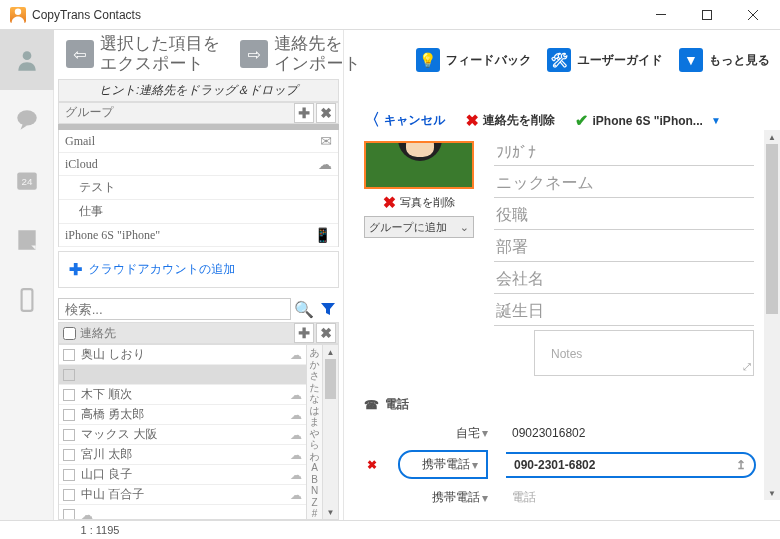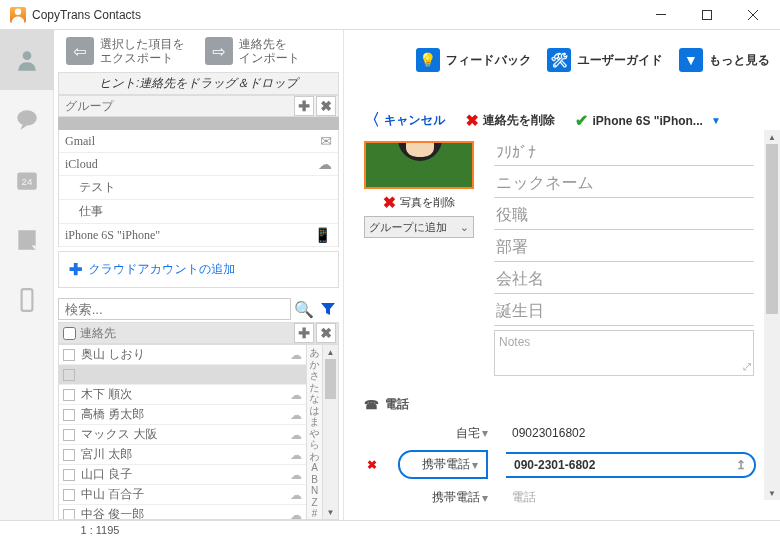--- a/index.html
+++ b/index.html
@@ -15,21 +15,21 @@
 
 .iconbar { width: 54px; background: #f4f4f4; border-right: 1px solid #e5e5e5; display: flex; flex-direction: column; align-items: center; padding-top: 0; }
 .iconbar .ib { width: 54px; height: 60px; display:flex; align-items:center; justify-content:center; color:#bbb; }
 .iconbar .ib.active { background: #dcdcdc; color:#9aa; }
 .iconbar svg { width:26px; height:26px; fill: currentColor; }
 
 .leftpanel { width: 290px; display:flex; flex-direction:column; background:#fff; border-right:1px solid #e5e5e5; }
 .toolbar-top { height:60px; display:flex; align-items:center; gap:4px; padding-left:4px; }
 .tbtn { display:flex; align-items:center; gap:6px; padding:4px 8px; color:#666; cursor:pointer; }
 .tbtn .ticon { width:28px; height:28px; background:#9aa0a6; border-radius:3px; display:flex; align-items:center; justify-content:center; color:#fff; font-size:16px; }
-.tbtn .tlabel { font-size:12px; line-height:1.2; white-space:pre; }
+.tbtn .tlabel { font-size:17px; line-height:1.2; white-space:pre; }
 
 .hintbar { background:#f2f2f2; border:1px solid #ddd; text-align:center; font-style:italic; padding:2px 0; margin:0 4px; }
 .grouphdr { background:#f2f2f2; border:1px solid #ddd; display:flex; align-items:center; margin:0 4px; height:24px; }
 .grouphdr .lbl { flex:1; padding-left:6px; color:#737373; }
 .smbtn { width:20px; height:20px; background:#fff; border:1px solid #ccc; display:flex; align-items:center; justify-content:center; margin-right:2px; font-size:14px; font-weight:bold; color:#777; }
 .graybar { height:18px; background:#c0c0c0; margin:0 4px; }
 
 .grouplist { margin:0 4px; border-left:1px solid #ddd; border-right:1px solid #ddd; }
 .grow { display:flex; align-items:center; padding:3px 6px; border-bottom:1px solid #eee; color:#666; }
 .grow .gl { flex:1;font-family:Liberation Serif, serif; }
@@ -77,21 +77,21 @@
 .avwrap { width:110px; }
 .avatar { width:110px; height:48px; background:#3a7a2d; border:2px solid #ff7f27; overflow:hidden; position:relative; }
 .avatar .head { position:absolute; left:32px; top:-26px; width:44px; height:44px; background:#222; border-radius:50%; }
 .avatar .face { position:absolute; left:40px; top:-10px; width:28px; height:24px; background:#f5d6b3; border-radius:50% 50% 40% 40%; }
 .delphoto { display:flex; align-items:center; justify-content:center; gap:4px; padding:4px 0; color:#333; font-size:11px; }
 .grpadd { width:110px; height:22px; border:1px solid #bbb; background:#eee; display:flex; align-items:center; padding:0 4px; color:#444; font-size:11px; }
 .grpadd .dd { margin-left:auto; color:#666; }
 
 .fields { flex:1; display:flex; flex-direction:column; gap:4px; padding-right:16px; }
 .fld { border-bottom:1px solid #cfcfcf; color:#999; padding:3px 2px; font-size:16px; }
-.notes { border:1px solid #cfcfcf; height:46px; color:#aaa; padding:4px; position:relative; }
+.notes { border:1px solid #cfcfcf; height:46px; color:#aaa; padding:16px; position:relative;margin-left:40px; }
 .notes .ex { position:absolute; right:2px; bottom:2px; font-size:10px; color:#999; }
 
 .r-scroll { position:absolute; right:0; top:100px; bottom:20px; width:16px; background:#f0f0f0; }
 .r-scroll .thumb { position:absolute; left:2px; right:2px; top:14px; height:170px; background:#c8c8c8; }
 .r-scroll .arr { position:absolute; left:0; right:0; height:14px; display:flex; align-items:center; justify-content:center; font-size:8px; color:#666; }
 
 .phonesec { padding:20px 24px 0 20px; }
 .phhdr { display:flex; align-items:center; gap:6px; color:#555; font-weight:bold; margin-bottom:6px; }
 .phrow { display:flex; align-items:center; gap:18px; padding:3px 0; }
 .phrow .del { width:16px; color:#d11; font-weight:bold; text-align:center; }
@@ -264,21 +264,20 @@
             <span class="nm">山口 良子</span>
             <span class="ci">☁</span>
           </div>
           <div class="crow">
             <span class="chk"></span>
             <span class="nm">中山 百合子</span>
             <span class="ci">☁</span>
           </div>
           <div class="crow">
             <span class="chk"></span>
-            <span class="nm">中谷 俊一郎</span>
             <span class="ci">☁</span>
           </div>
         </div>
       <div class="kana" id="kana">
           <span>あ</span>
           <span>か</span>
           <span>さ</span>
           <span>た</span>
           <span>な</span>
           <span>は</span>

